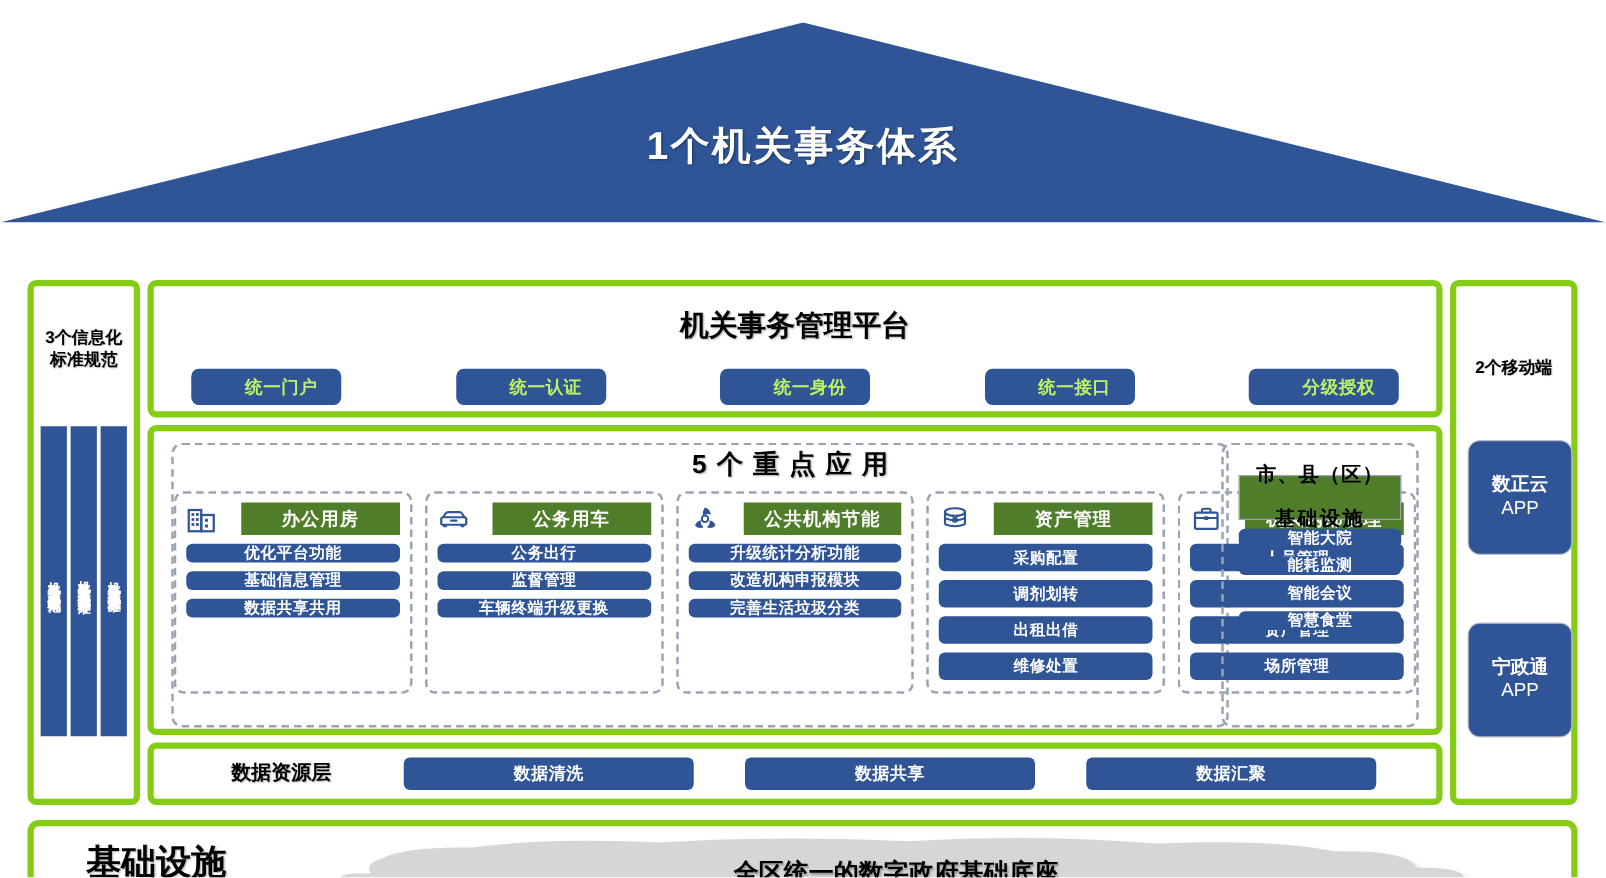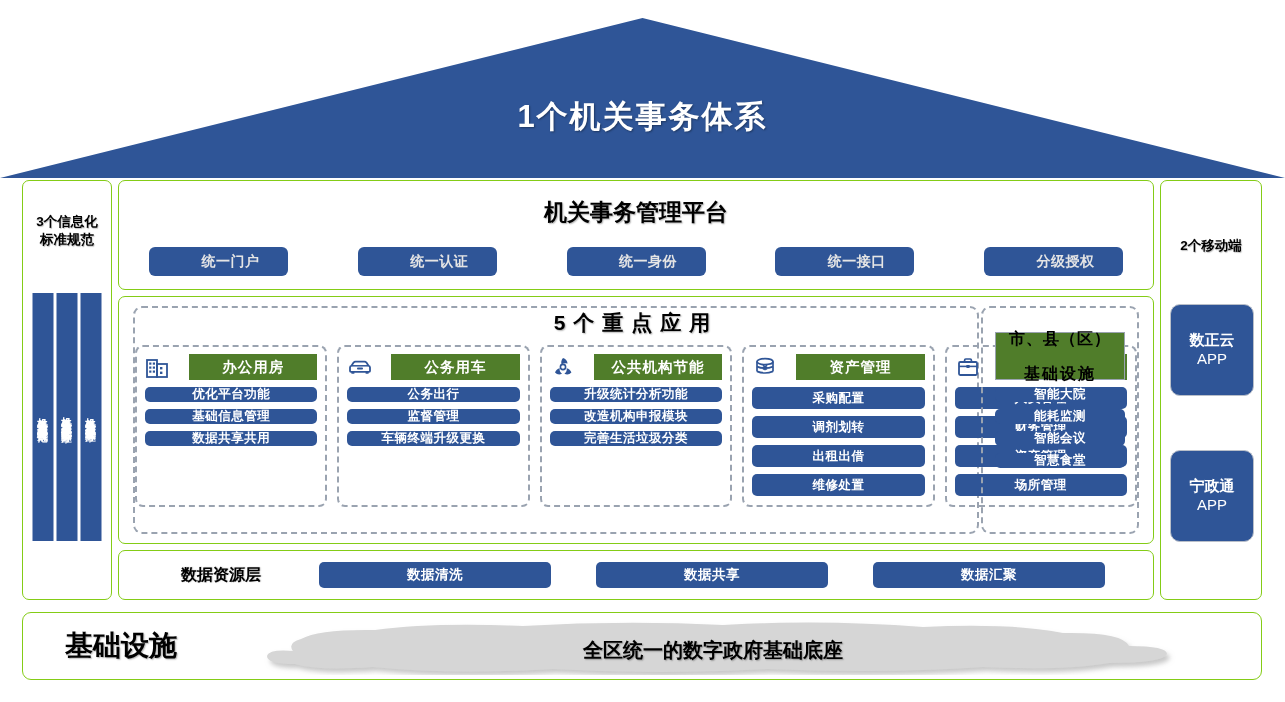--- a/index.html
+++ b/index.html
@@ -38,23 +38,24 @@
     font-size: 31px;
     font-weight: bold;
     letter-spacing: 2px;
     text-shadow: 1px 1px 2px rgba(0,0,0,.35);
   }
 
   
   .panel {
     position: absolute;
     background: #ffffff;
-    border: 1px solid #84cc16;
+    border: 5px solid #84cc16;
     border-radius: 7px;
     box-sizing: border-box;
+    margin-top: 44px;
   }
 
   
   #left-panel {
     left: 22px;
     top: 180px;
     width: 90px;
     height: 420px;
   }
   #left-title {
@@ -154,25 +155,25 @@
   }
   #platform-buttons {
     position: absolute;
     top: 66px;
     left: 30px;
     right: 30px;
     display: flex;
     justify-content: space-between;
   }
   .pill {
-    width: 139px;
+    width: 120px;
     height: 29px;
     background: #2f5597;
     border-radius: 6px;
-    color: #e5e5e5;
+    color: #bef264;
     font-size: 14px;
     font-weight: bold;
     display: flex;
     align-items: center;
     justify-content: center;
     letter-spacing: .5px;
     box-sizing: border-box;
     padding-left: 24px;
   }
 
@@ -278,21 +279,21 @@
     padding: 24px 12px 12px 12px;
     display: flex;
     flex-direction: column;
     gap: 7px;
   }
   #selfbuilt-head {
     background: #507d2a;
     color: #000000;
     font-size: 16px;
     font-weight: bold;
-    height: 48px;
+    height: 36px;
     display: flex;
     flex-direction: column;
     align-items: center;
     justify-content: center;
     line-height: 1.2;
     border: 1px solid #9aa3b0;
     box-sizing: border-box;
     letter-spacing: 1px;
     gap: 16px;
   }

